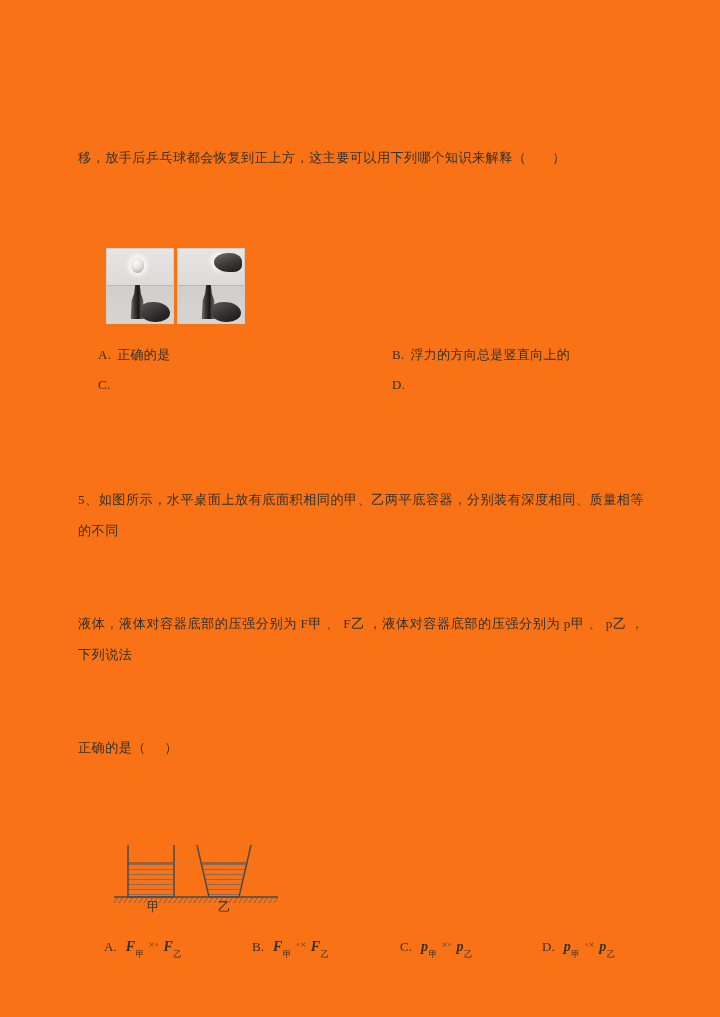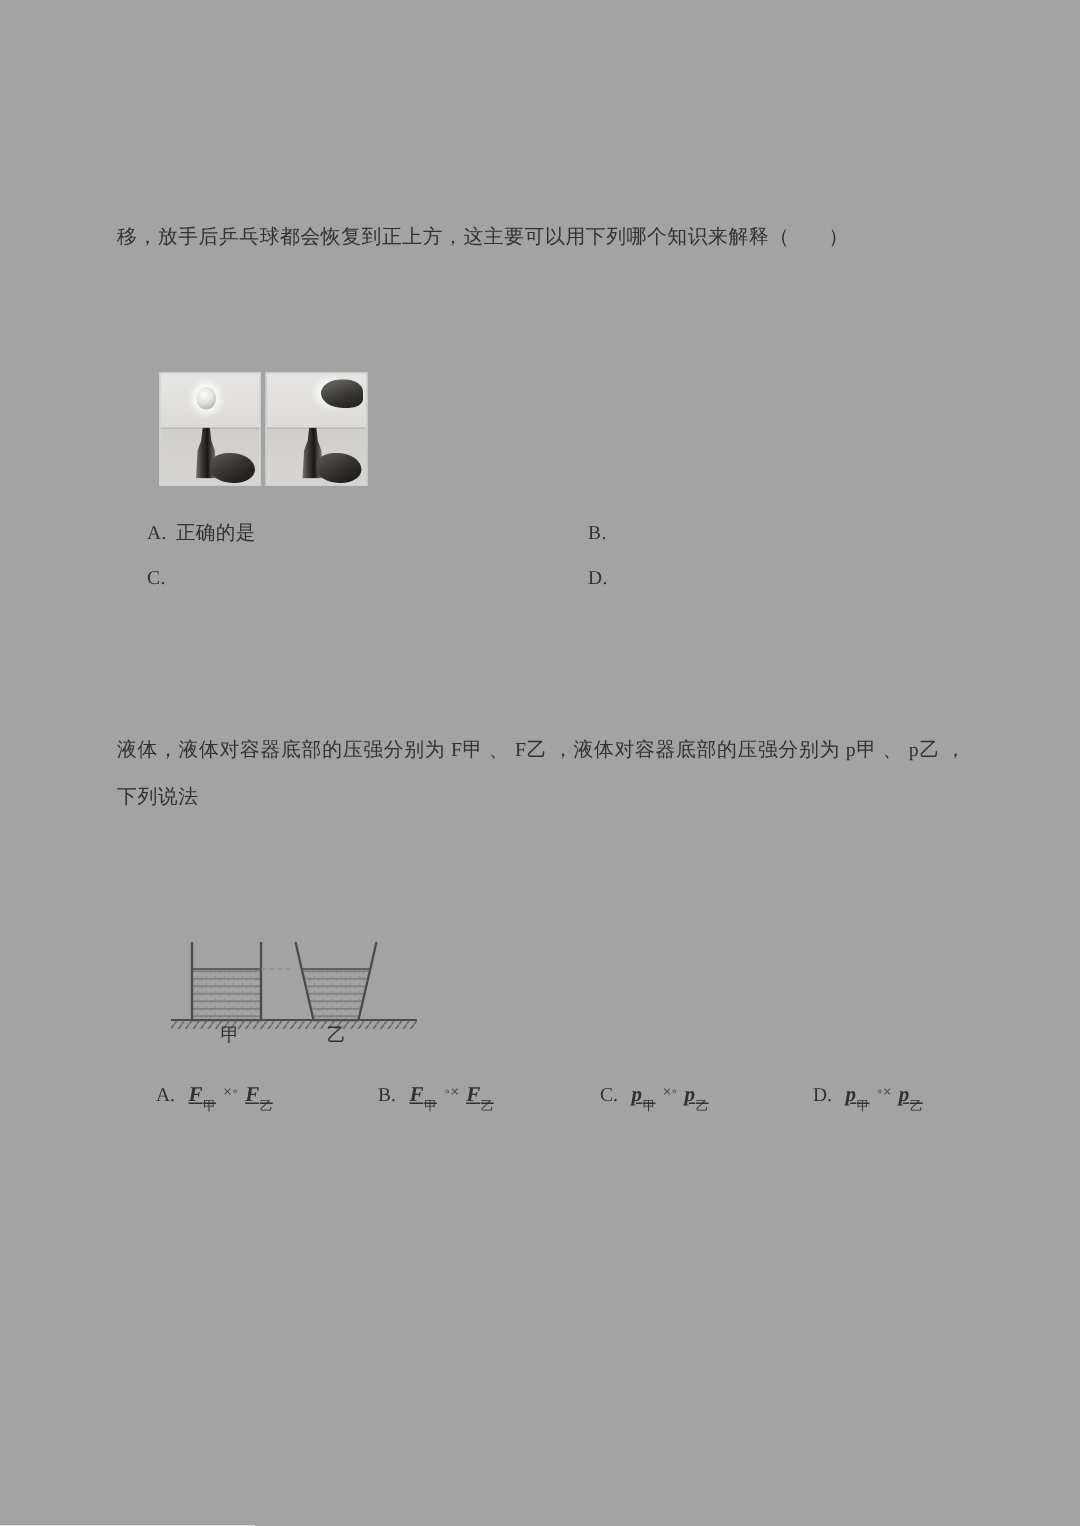--- a/index.html
+++ b/index.html
@@ -14,21 +14,21 @@
     position: relative;
     font-family: "Liberation Serif", "DejaVu Serif", serif;
     color: #2b2b2b;
     overflow: hidden;
   }
   .page {
     position: absolute;
     inset: 0;
     width: 720px;
     height: 1017px;
-    background: #a3a3a3;
+    background: #f97316;
   }
   .content {
     position: absolute;
     left: 78px;
     top: 0;
     width: 566px;
   }
 
   
   .qtext {
@@ -79,21 +79,20 @@
   .f-col.c2 { flex: 0 0 148px; }
   .f-col.c3 { flex: 0 0 142px; }
   .f-col.c4 { flex: 0 0 128px; }
   .f-lab { margin-right: 9px; }
   .sym {
     font-family: "Liberation Serif", serif;
     font-style: italic;
     font-size: 14px;
     font-weight: 600;
     position: relative;
-    text-decoration: underline;
   }
   .sub {
     font-style: normal;
     font-weight: 400;
     font-size: 8.5px;
     vertical-align: sub;
     position: relative;
     top: 2px;
     left: 0.5px;
   }
@@ -213,36 +212,39 @@
 
     <div style="height:16px" class="spacer"></div>
 
     <div class="opt-row two-col">
       <div class="opt-col" style="padding-left:20px">
         <span class="opt-label">A.</span>
         <span class="opt-text">正确的是</span>
       </div>
       <div class="opt-col">
         <span class="opt-label">B.</span>
+        <span class="opt-text">浮力的方向总是竖直向上的</span>
       </div>
     </div>
 
     <div class="opt-row two-col">
       <div class="opt-col" style="padding-left:20px">
         <span class="opt-label">C.</span>
       </div>
       <div class="opt-col">
         <span class="opt-label">D.</span>
       </div>
     </div>
 
     <div style="height:22px" class="spacer"></div>
 
     <div class="qtext">
+      <span class="qline">5、如图所示，水平桌面上放有底面积相同的甲、乙两平底容器，分别装有深度相同、质量相等的不同</span>
       <span class="qline">液体，液体对容器底部的压强分别为 F甲 、 F乙 ，液体对容器底部的压强分别为 p甲 、 p乙 ，下列说法</span>
+      <span class="qline">正确的是（     ）</span>
     </div>
 
     <div style="height:12px" class="spacer"></div>
 
     <div class="fig cont-fig">
       <svg width="180" height="76" viewBox="0 0 180 76">
         <defs>
           <pattern id="liq" width="6" height="5" patternUnits="userSpaceOnUse">
             <path d="M0 2.5 h3" stroke="#6c6c6c" stroke-width="0.8"></path>
             <path d="M3 0 h3" stroke="#6c6c6c" stroke-width="0.8" transform="translate(0,2.5)"></path>

